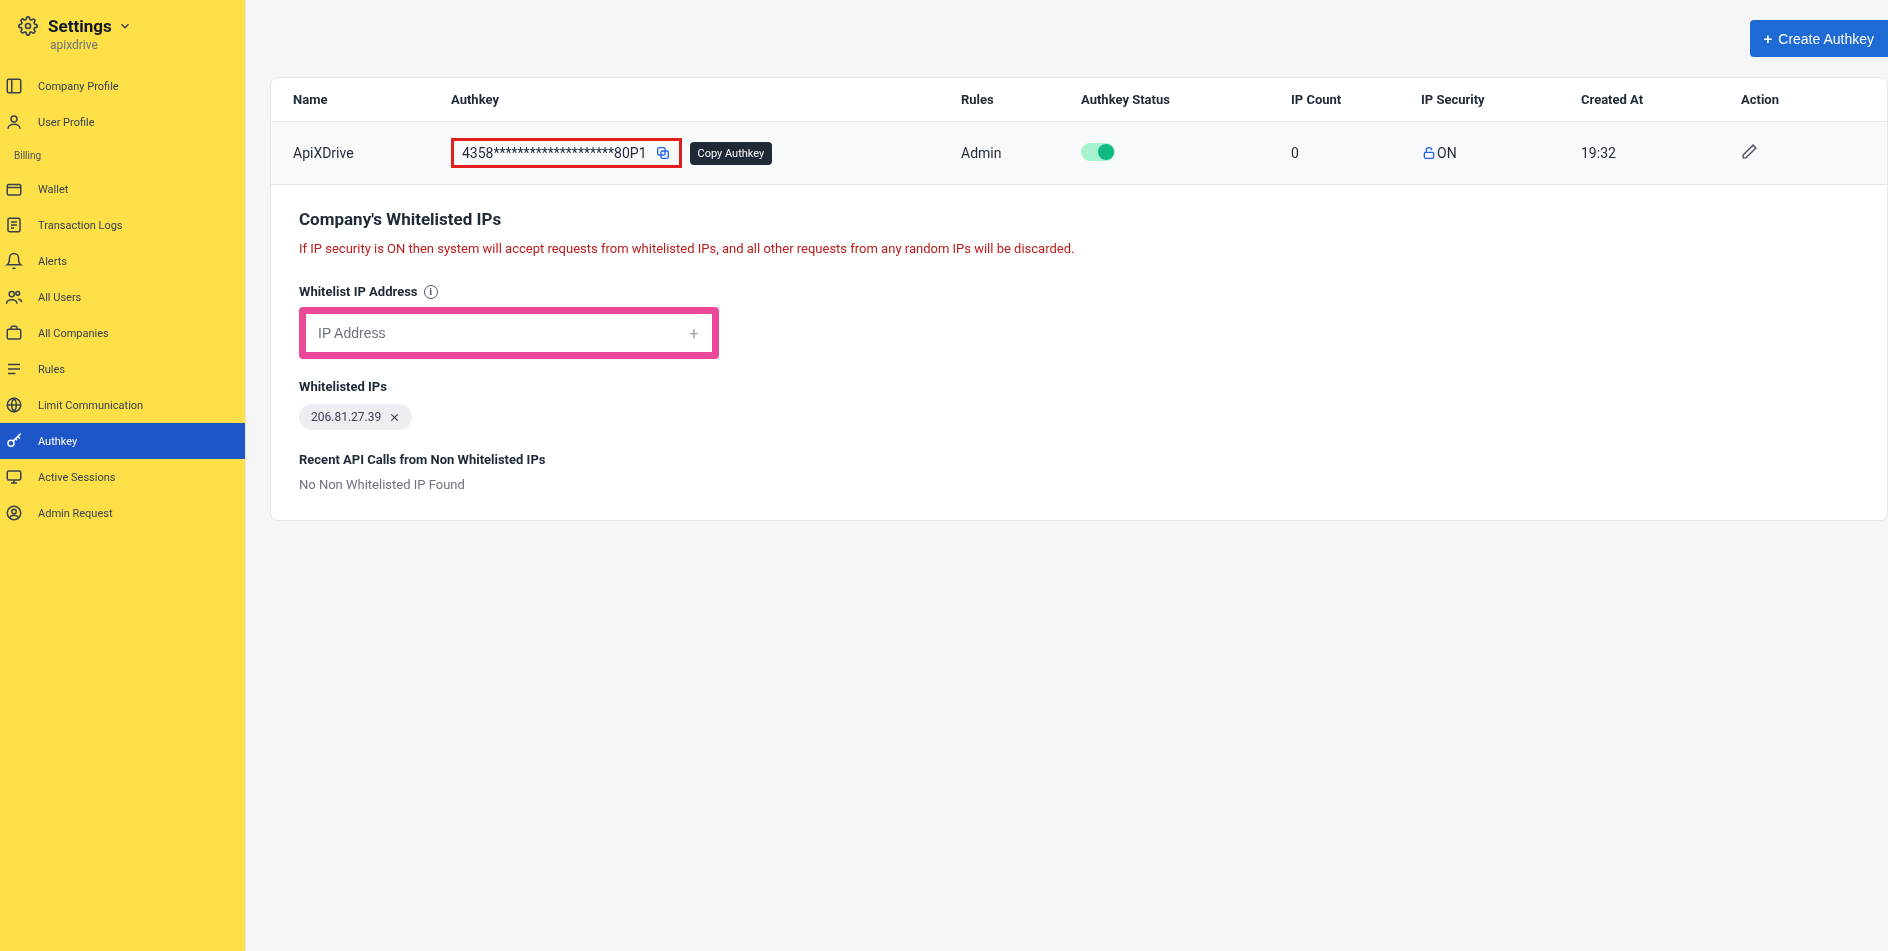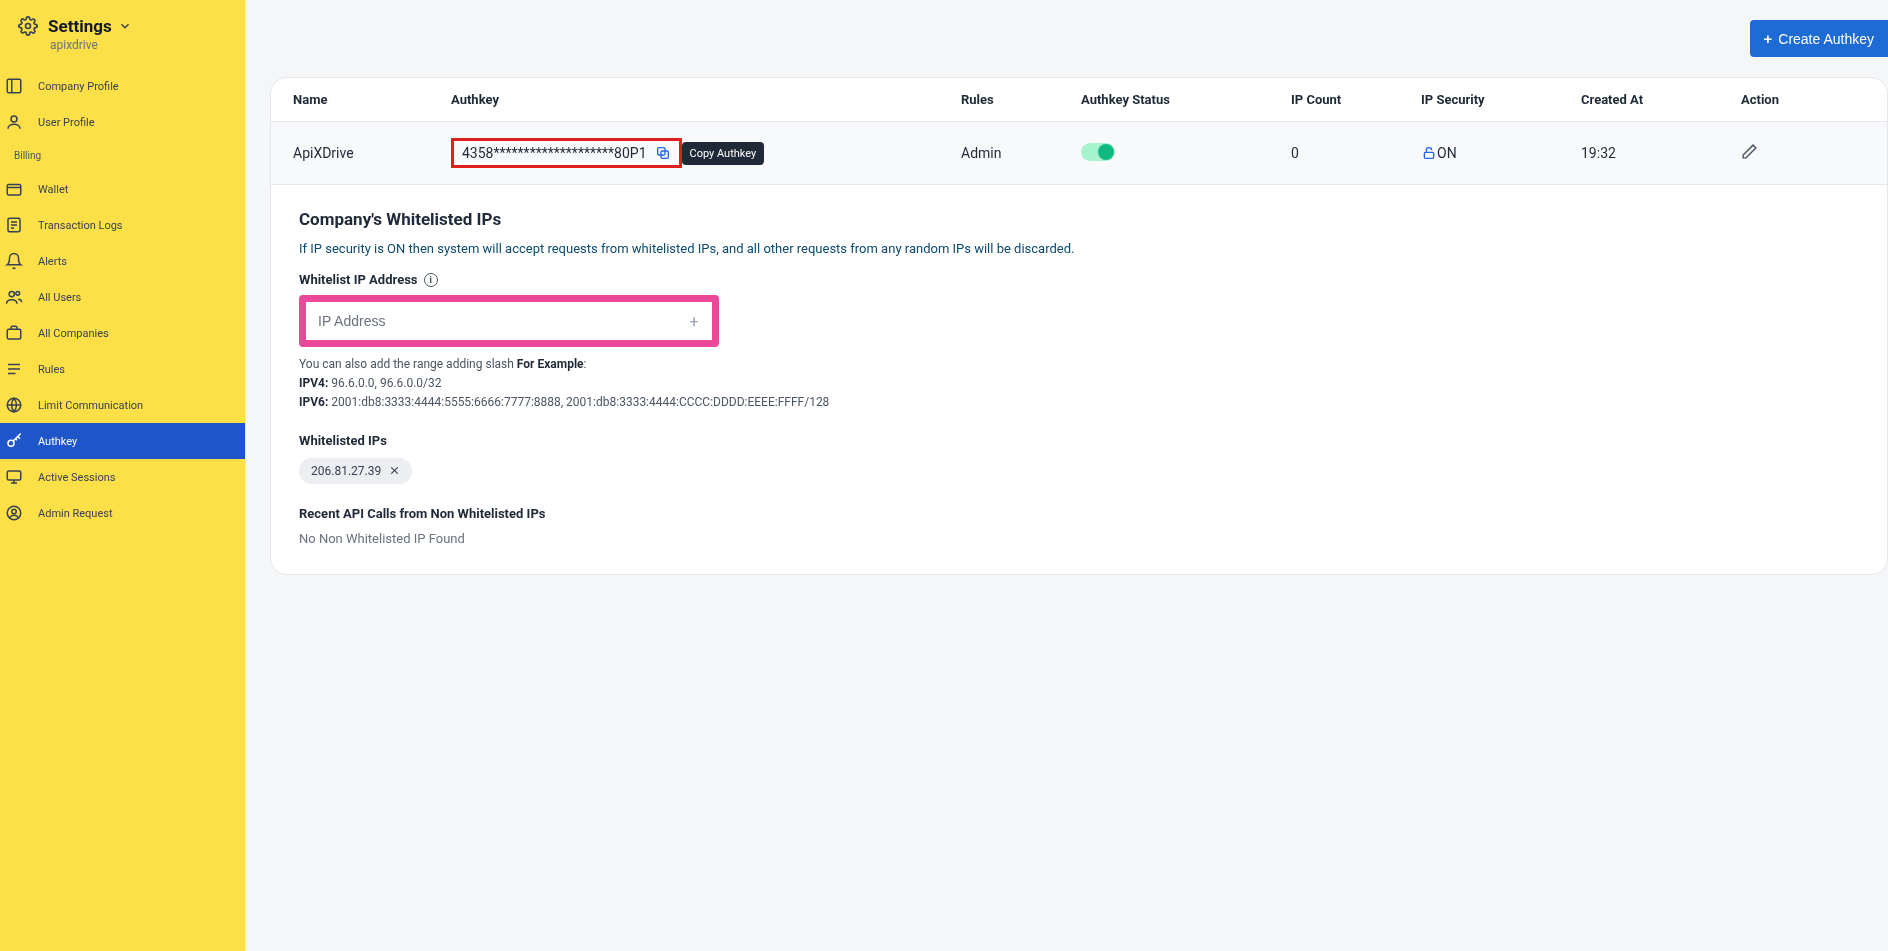--- a/index.html
+++ b/index.html
@@ -15,38 +15,38 @@
   .sb-list { display:flex; flex-direction:column; margin-top:6px;}
   .sb-item { display:flex; align-items:center; gap:14px; padding:8px 4px; color:#374151; font-size:11px; cursor:pointer;}
   .sb-item .icon { width:20px; height:20px; display:flex; align-items:center; justify-content:center; color:#374151;}
   .sb-item.active { background:#1e56c9; color:#fff;}
   .sb-item.active .icon { color:#fff;}
   .sb-section { font-size:10px; color:#4b5563; padding:10px 14px 4px 14px;}
   .main { flex:1; display:flex; flex-direction:column; padding:0; position:relative;}
   .topbar { display:flex; justify-content:flex-end; padding:20px 0 20px 24px;}
   .btn-primary { background:#1e6bd6; color:#fff; border:none; border-radius:4px; padding:10px 14px; font-size:14px; display:flex; align-items:center; gap:6px; cursor:pointer; font-weight:500;}
   .btn-primary .plus { font-weight:700; font-size:15px;}
-  .card { background:#fff; border:1px solid #e5e7eb; border-radius:17px; margin:0 0 0 24px; }
+  .card { background:#fff; border:1px solid #e5e7eb; border-radius:8px; margin:0 0 0 24px; }
   table.list { width:100%; border-collapse:collapse;}
   table.list th { text-align:left; font-size:13px; font-weight:700; color:#1f2937; padding:14px 10px; border-bottom:1px solid #e5e7eb;}
   table.list td { padding:16px 10px; font-size:14px; color:#1f2937; border-bottom:1px solid #e5e7eb;}
   table.list th:first-child, table.list td:first-child { padding-left:22px;}
   tbody tr { background:#f8f9fa;}
-  .authkey-cell { display:flex; align-items:center; gap:0;}
+  .authkey-cell { display:flex; align-items:center; gap:8px;}
   .authkey-box { border:3px solid #e11d1d; padding:4px 8px; display:flex; align-items:center; gap:8px;}
   .copy-icon { color:#2563eb; cursor:pointer; display:inline-flex;}
   .tooltip { background:#1f2937; color:#fff; font-size:11px; padding:5px 8px; border-radius:4px; white-space:nowrap;}
   .toggle { width:34px; height:18px; border-radius:10px; background:#a7f3d0; position:relative; display:inline-block;}
   .toggle .knob { width:16px; height:16px; border-radius:50%; background:#10b981; position:absolute; top:1px; right:1px;}
   .ipsec { display:flex; align-items:center; }
   .lock-icon { color:#2563eb; display:inline-flex;}
   .edit-icon { color:#4b5563; cursor:pointer; display:inline-flex;}
   .section { padding:24px 0 24px 28px; }
   .section h3 { font-size:17px; font-weight:700; color:#1f2937; margin-bottom:12px;}
-  .section .hint { font-size:13px; color:#0c4a6e; margin-bottom:16px;}
+  .section .hint { font-size:13px; color:#b91c1c; margin-bottom:28px;}
   .field-label { font-size:13px; font-weight:700; color:#1f2937; display:flex; align-items:center; gap:6px; margin-bottom:8px;}
   .info-icon { width:14px; height:14px; border:1.5px solid #4b5563; border-radius:50%; display:inline-flex; align-items:center; justify-content:center; font-size:10px; color:#4b5563; font-weight:700; font-family:serif;}
   .ip-input-wrap { width:420px; border:7px solid #ec4899; border-radius:4px; display:flex; align-items:center; padding:0;}
   .ip-input { flex:1; border:none; outline:none; padding:11px 12px; font-size:14px; color:#374151; background:transparent;}
   .ip-input::placeholder{ color:#6b7280;}
   .ip-add { width:36px; display:flex; align-items:center; justify-content:center; color:#9ca3af; cursor:pointer; font-size:16px;}
   .help-text { font-size:12px; color:#4b5563; margin-top:8px; line-height:1.6;}
   .help-text b { color:#1f2937; font-weight:700;}
   .sub-h4 { font-size:13px; font-weight:700; color:#1f2937; margin-top:20px; margin-bottom:10px;}
   .chip { display:inline-flex; align-items:center; gap:8px; background:#eceef1; border-radius:16px; padding:6px 12px; font-size:12px; color:#374151;}
@@ -277,25 +277,20 @@
         <p class="hint">If IP security is ON then system will accept requests from whitelisted IPs, and all other requests from any random IPs will be discarded.</p>
 
         <div class="field-label">
           <span>Whitelist IP Address</span>
           <span class="info-icon">i</span>
         </div>
         <div class="ip-input-wrap">
           <input class="ip-input" placeholder="IP Address" style="">
           <span class="ip-add">+</span>
         </div>
-        <div class="help-text">
-          <span>You can also add the range adding slash </span><b>For Example</b>:<br>
-          <b>IPV4:</b><span> 96.6.0.0, 96.6.0.0/32</span><br>
-          <b>IPV6:</b><span> 2001:db8:3333:4444:5555:6666:7777:8888, 2001:db8:3333:4444:CCCC:DDDD:EEEE:FFFF/128</span>
-        </div>
 
         <div class="sub-h4">Whitelisted IPs</div>
         <span class="chip">
           <span>206.81.27.39</span>
           <span class="x">
               <svg width="11" height="11" viewBox="0 0 24 24" fill="none" stroke="currentColor" stroke-width="2.5">
                 <line x1="5" y1="5" x2="19" y2="19"></line>
                 <line x1="19" y1="5" x2="5" y2="19"></line>
               </svg>
             </span>

